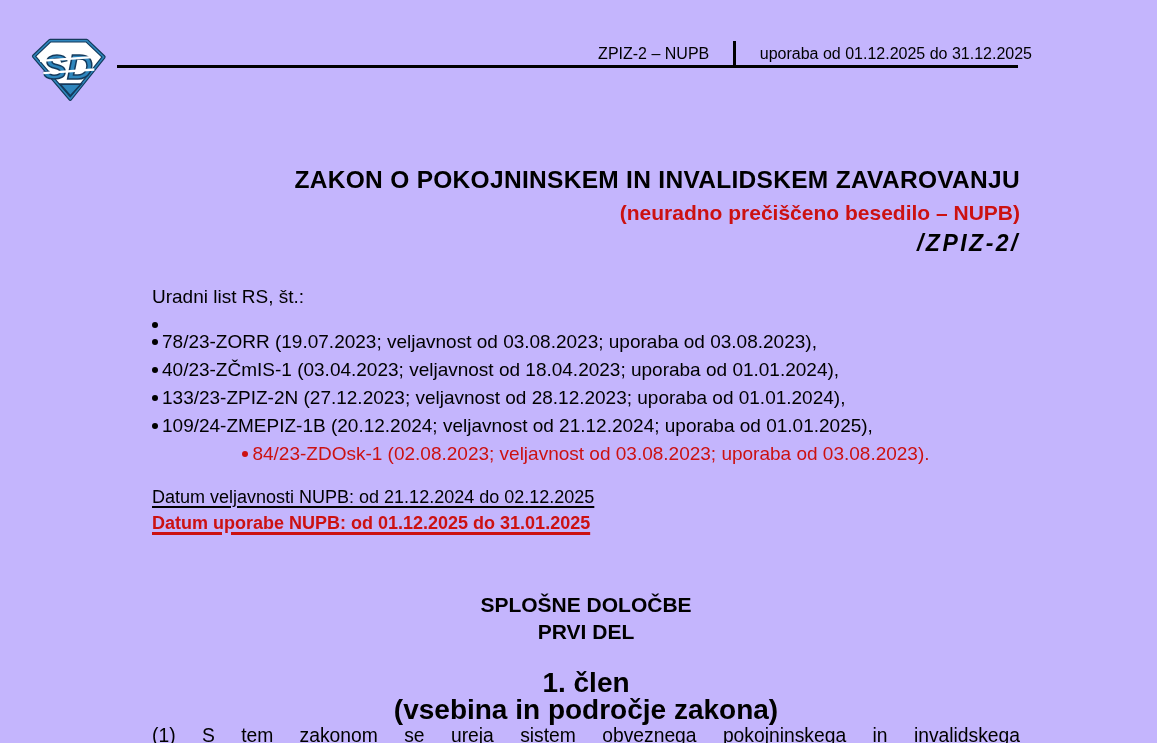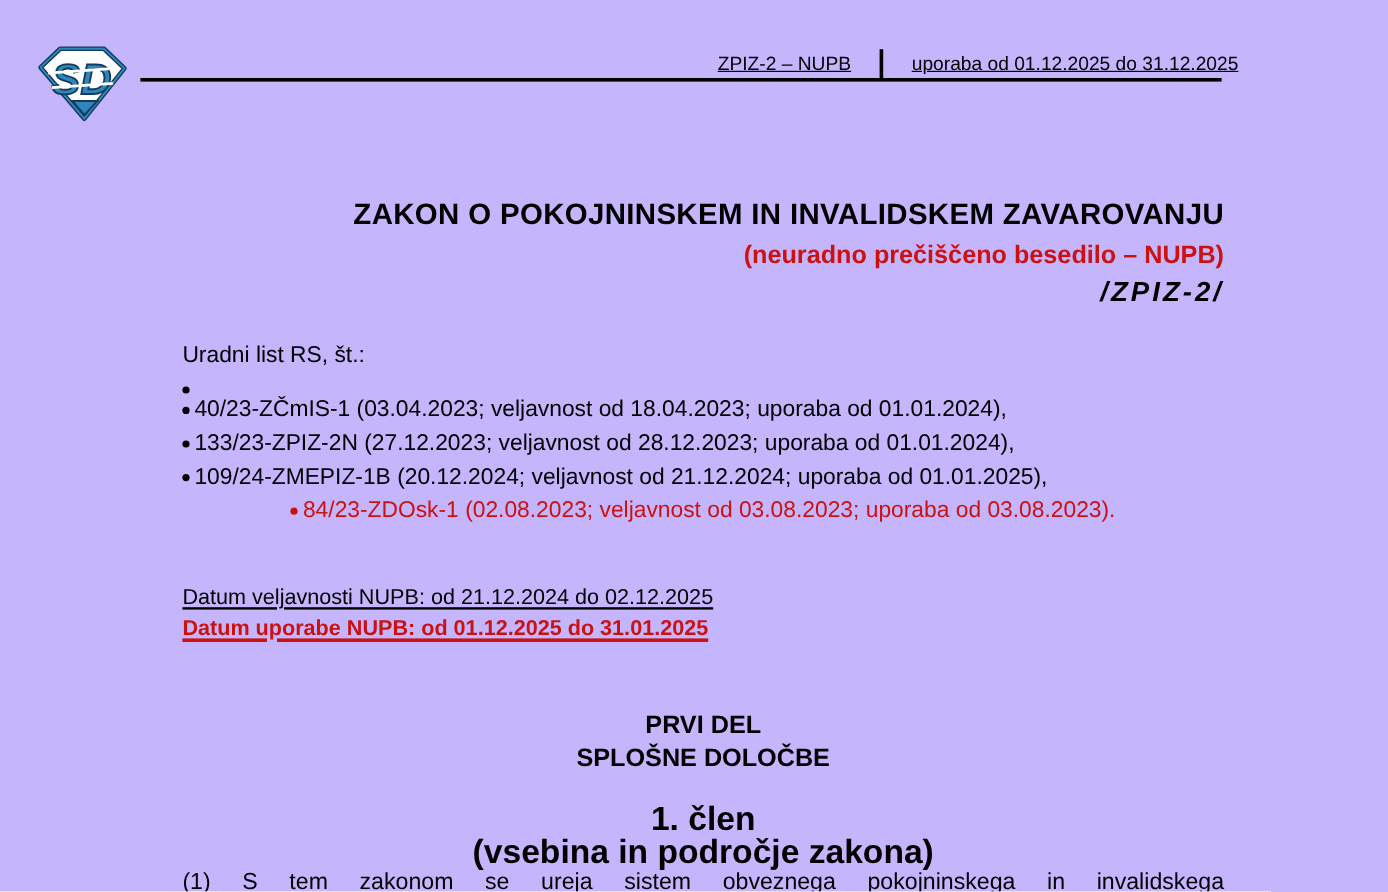--- a/index.html
+++ b/index.html
@@ -28,21 +28,20 @@
   }
   .header-text {
     position: absolute;
     top: 41px; right: 157px;
     height: 26px;
     display: flex;
     align-items: center;
     gap: 24px;
     font-size: 16px;
     white-space: nowrap;
-    text-decoration: underline;
   }
   .vsep {
     display: inline-block;
     width: 2.5px; height: 26px;
     background: #000000;
   }
 
   
   .title-block {
     position: absolute;
@@ -178,20 +177,24 @@
     <div class="title-short">/ZPIZ-2/</div>
   </div>
 
   <div class="gazette">
     <div class="gazette-intro">Uradni list RS, št.:</div>
     <div class="g-item">
       <span class="dot"></span>
     </div>
     <div class="g-item">
       <span class="dot"></span>
+      <span>78/23-ZORR (19.07.2023; veljavnost od 03.08.2023; uporaba od 03.08.2023),</span>
+    </div>
+    <div class="g-item">
+      <span class="dot"></span>
       <span>40/23-ZČmIS-1 (03.04.2023; veljavnost od 18.04.2023; uporaba od 01.01.2024),</span>
     </div>
     <div class="g-item">
       <span class="dot"></span>
       <span>133/23-ZPIZ-2N (27.12.2023; veljavnost od 28.12.2023; uporaba od 01.01.2024),</span>
     </div>
     <div class="g-item">
       <span class="dot"></span>
       <span>109/24-ZMEPIZ-1B (20.12.2024; veljavnost od 21.12.2024; uporaba od 01.01.2025),</span>
     </div>
@@ -200,22 +203,22 @@
       <span>84/23-ZDOsk-1 (02.08.2023; veljavnost od 03.08.2023; uporaba od 03.08.2023).</span>
     </div>
   </div>
 
   <div class="dates">
     <div class="date-validity">Datum veljavnosti NUPB: od 21.12.2024 do 02.12.2025</div>
     <div class="date-application">Datum uporabe NUPB: od 01.12.2025 do 31.01.2025</div>
   </div>
 
   <div class="part-heading">
+    <div>SPLOŠNE DOLOČBE</div>
     <div>PRVI DEL</div>
-    <div>SPLOŠNE DOLOČBE</div>
   </div>
 
   <div class="article-heading">
     <div>1. člen</div>
     <div>(vsebina in področje zakona)</div>
   </div>
   <div class="article-paragraph">(1) S tem zakonom se ureja sistem obveznega pokojninskega in invalidskega</div>
 
 </div>
 

